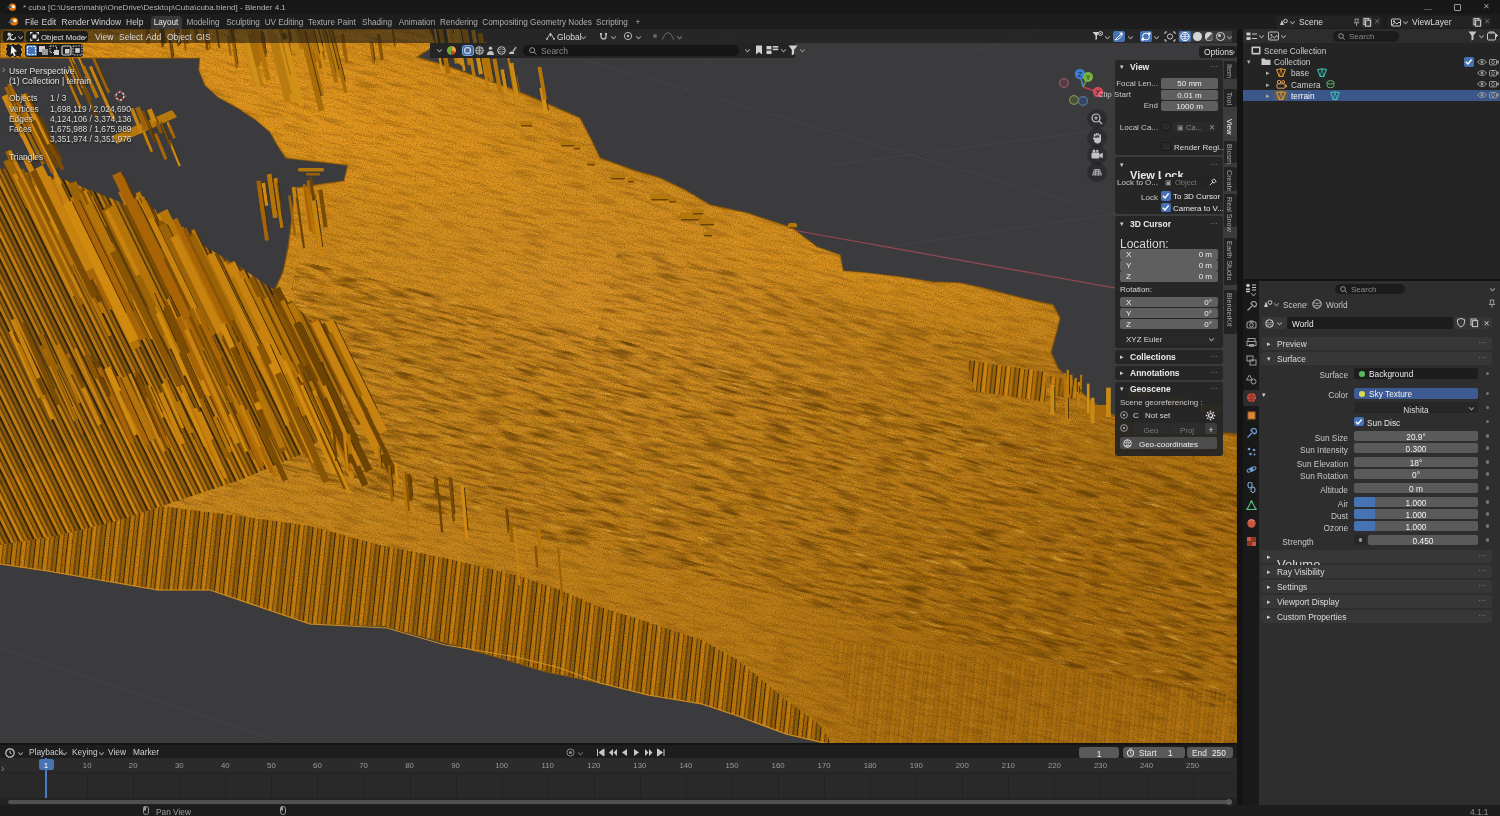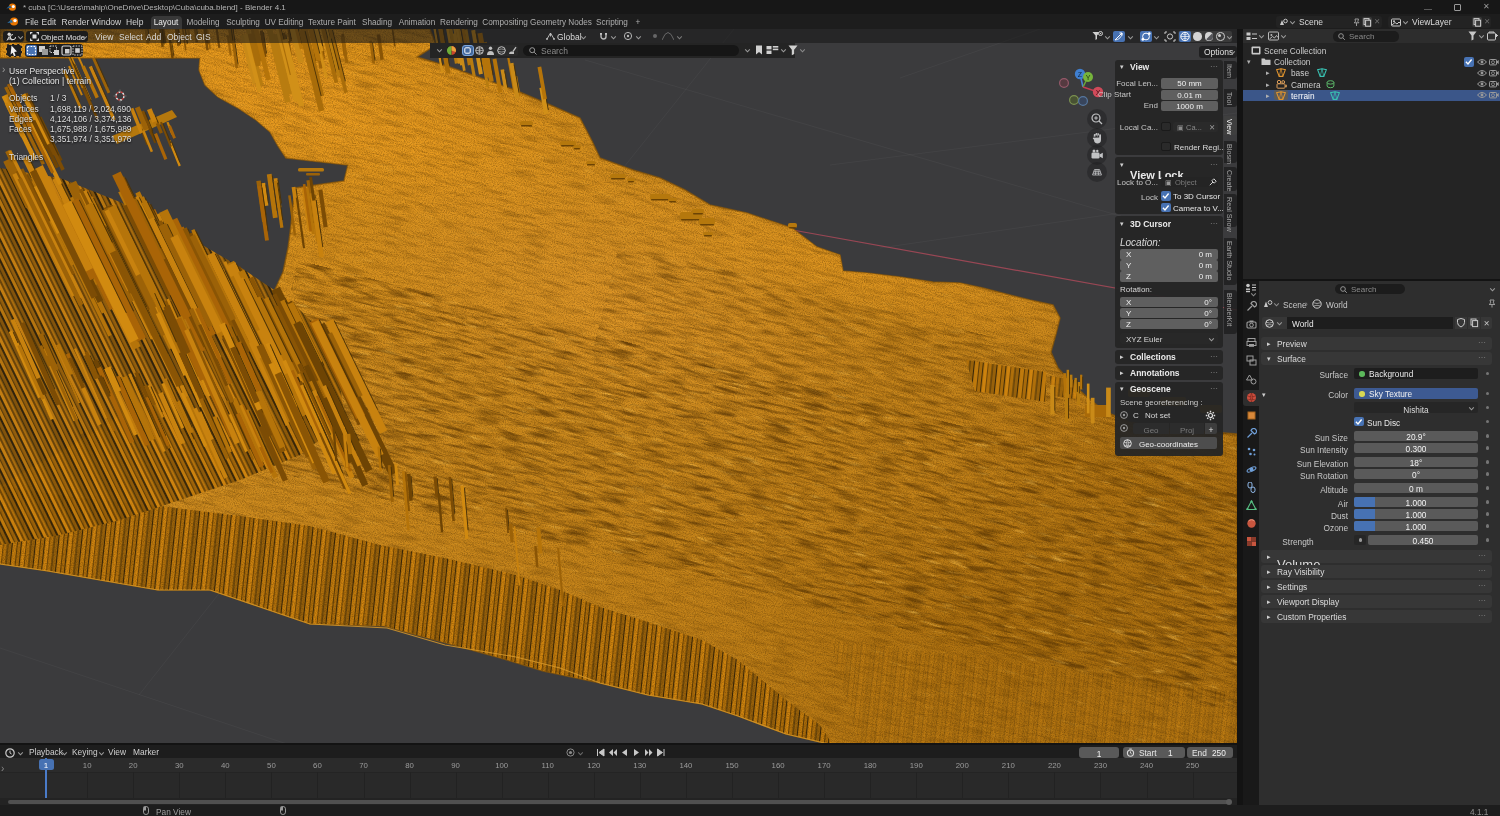--- a/index.html
+++ b/index.html
@@ -1194,21 +1194,21 @@
     <div style="position:absolute;left:1161px;top:202.5px;width:9.5px;height:9.5px;background:#4772b3;border-radius:2px;">
       <svg width="9.5" height="9.5" viewBox="0 0 10 10">
         <path d="M2 5 L4.2 7.4 L8 2.6" stroke="#fff" stroke-width="1.4" fill="none"></path>
       </svg>
     </div>
     <div style="position:absolute;left:1173px;top:204.5px;font-size:8px;color:#e8e8e8;white-space:nowrap;line-height:1;">Camera to V...</div>
     <div style="position:absolute;left:1115px;top:216px;width:108px;height:132px;background:rgba(37,37,37,0.95);border-radius:3px;"></div>
     <div style="position:absolute;left:1120px;top:220px;font-size:7px;color:#d0d0d0;white-space:nowrap;line-height:1;">▾</div>
     <div style="position:absolute;left:1130px;top:220px;font-size:8.5px;color:#eaeaea;white-space:nowrap;line-height:1;font-weight:bold;">3D Cursor</div>
     <div style="position:absolute;left:1210px;top:220px;font-size:8px;color:#7a7a7a;white-space:nowrap;line-height:1;">⋯</div>
-    <div style="position:absolute;left:1120px;top:238px;font-size:10px;color:#d8d8d8;white-space:nowrap;line-height:1;font-style:italic;">Location:</div>
+    <div style="position:absolute;left:1120px;top:238px;font-size:12px;color:#d8d8d8;white-space:nowrap;line-height:1;">Location:</div>
     <div style="position:absolute;left:1120px;top:249px;width:98px;height:10.5px;background:#5f5f5f;border-radius:2px;"></div>
     <div style="position:absolute;left:1126px;top:251px;font-size:8px;color:#f0f0f0;white-space:nowrap;line-height:1;">X</div>
     <div style="position:absolute;left:1120px;top:251px;width:92px;text-align:right;font-size:8px;color:#f0f0f0;line-height:1;">0 m</div>
     <div style="position:absolute;left:1120px;top:260px;width:98px;height:10.5px;background:#5f5f5f;border-radius:2px;"></div>
     <div style="position:absolute;left:1126px;top:262px;font-size:8px;color:#f0f0f0;white-space:nowrap;line-height:1;">Y</div>
     <div style="position:absolute;left:1120px;top:262px;width:92px;text-align:right;font-size:8px;color:#f0f0f0;line-height:1;">0 m</div>
     <div style="position:absolute;left:1120px;top:271px;width:98px;height:10.5px;background:#5f5f5f;border-radius:2px;"></div>
     <div style="position:absolute;left:1126px;top:273px;font-size:8px;color:#f0f0f0;white-space:nowrap;line-height:1;">Z</div>
     <div style="position:absolute;left:1120px;top:273px;width:92px;text-align:right;font-size:8px;color:#f0f0f0;line-height:1;">0 m</div>
     <div style="position:absolute;left:1120px;top:286px;font-size:8px;color:#d8d8d8;white-space:nowrap;line-height:1;">Rotation:</div>

